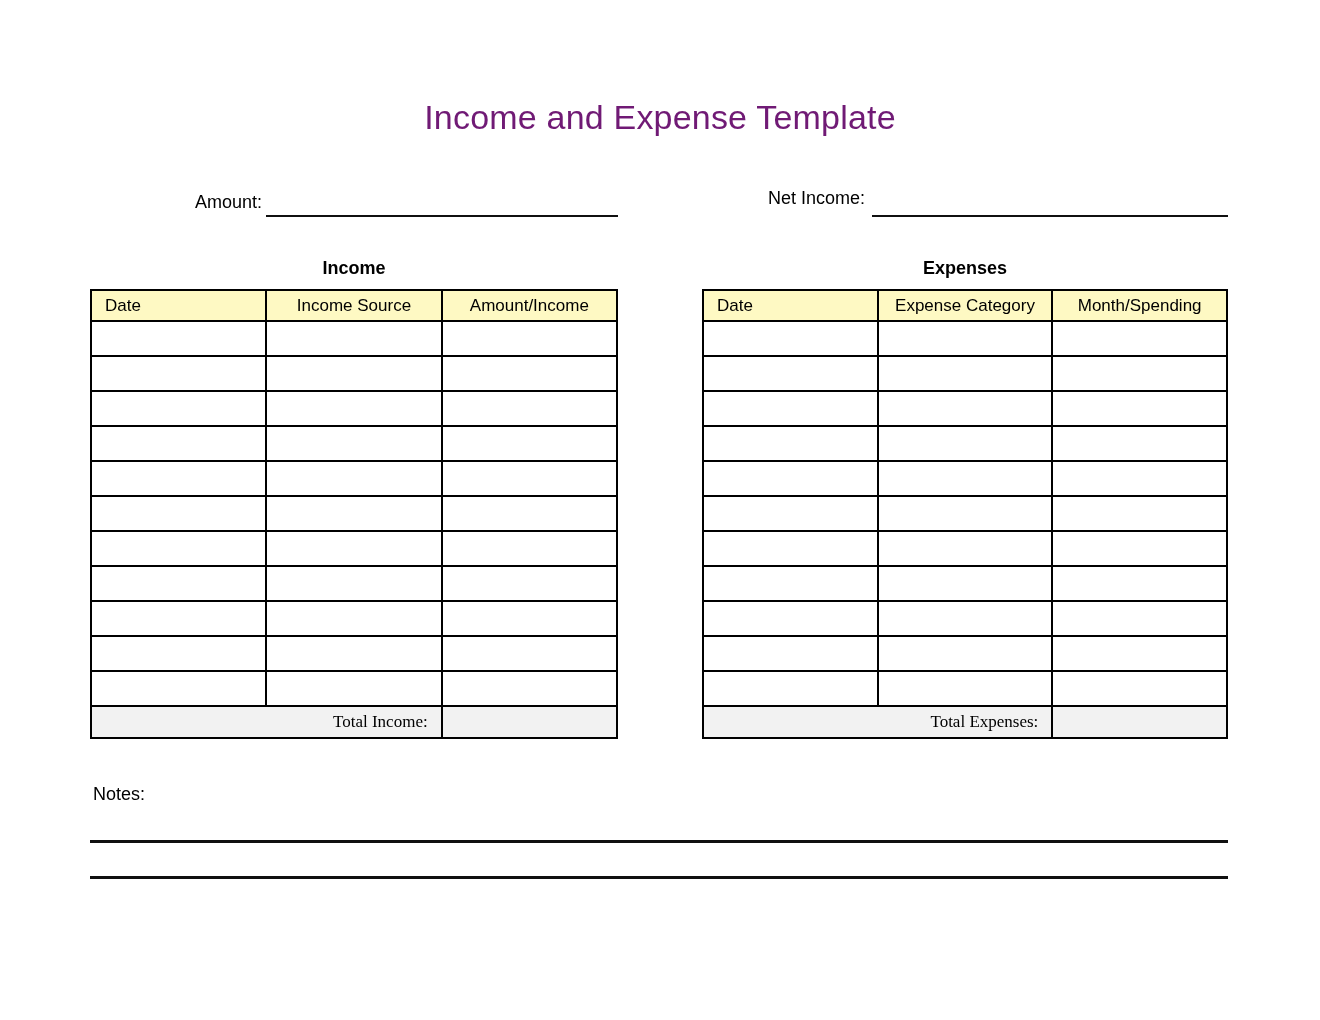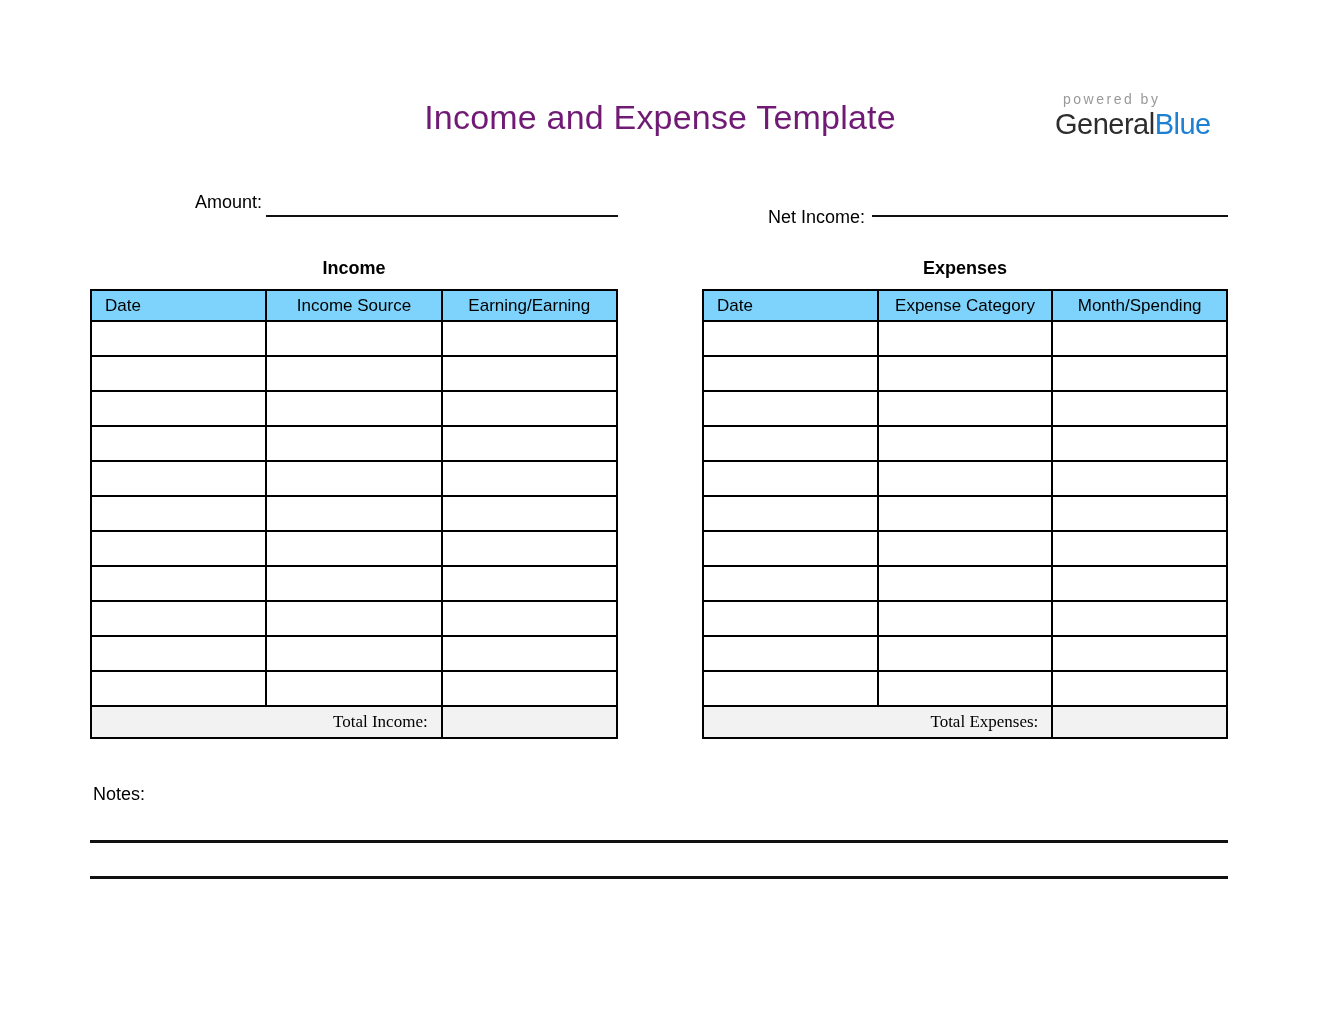--- a/index.html
+++ b/index.html
@@ -59,21 +59,21 @@
     color: #000;
   }
   .field-line {
     position: absolute;
     border-bottom: 2px solid #101010;
     height: 24px;
     font-size: 17px;
   }
   #month-label { top: 192px; left: 195px; }
   #month-line  { top: 193px; left: 266px; width: 352px; }
-  #net-income-label { top: 207px; left: 768px; }
+  #net-income-label { top: 188px; left: 768px; }
   #net-income-line  { top: 193px; left: 872px; width: 356px; }
 
   
   .section-title {
     position: absolute;
     top: 258px;
     font-size: 18px;
     font-weight: 700;
     text-align: center;
     color: #000;
@@ -91,21 +91,21 @@
   }
   #income-table   { left: 90px;  width: 528px; }
   #expense-table  { left: 702px; width: 526px; }
   .data-table th, .data-table td {
     border: 2px solid #000;
     font-size: 17px;
     font-weight: 400;
   }
   .data-table col { width: 33.33%; }
   .data-table thead th {
-    background: #7dd3fc;
+    background: #fef9c3;
     height: 31px;
     text-align: center;
     padding: 2px 6px;
   }
   .data-table thead th.left {
     text-align: left;
     padding-left: 13px;
   }
   .data-table tbody td {
     height: 35px;
@@ -139,45 +139,41 @@
   #note-line-1 { top: 840px; }
   #note-line-2 { top: 876px; }
 </style>
 </head>
 <body>
 
 <div class="page">
 
   <div class="doc-title">Income and Expense Template</div>
 
-  <div class="logo">
-    <div class="powered-by">powered by</div>
-    <div class="brand"><span class="dark">General</span><span class="blue">Blue</span></div>
-  </div>
 
   <div class="field-label" id="month-label">Amount:</div>
   <div class="field-line" id="month-line"></div>
 
   <div class="field-label" id="net-income-label">Net Income:</div>
   <div class="field-line" id="net-income-line"></div>
 
   <div class="section-title" id="expenses-title">Expenses</div>
   <div class="section-title" id="income-title">Income</div>
 
   <table class="data-table" id="income-table" data-table="income_table">
     <colgroup>
         <col>
         <col>
         <col>
       </colgroup>
     <thead>
         <tr>
           <th class="left">Date</th>
           <th>Income Source</th>
-          <th>Earning/Earning</th>
+          <th>Amount/Income</th>
         </tr>
       </thead>
     <tbody>
         <tr>
           <td></td>
           <td></td>
           <td></td>
         </tr>
         <tr>
           <td></td>

